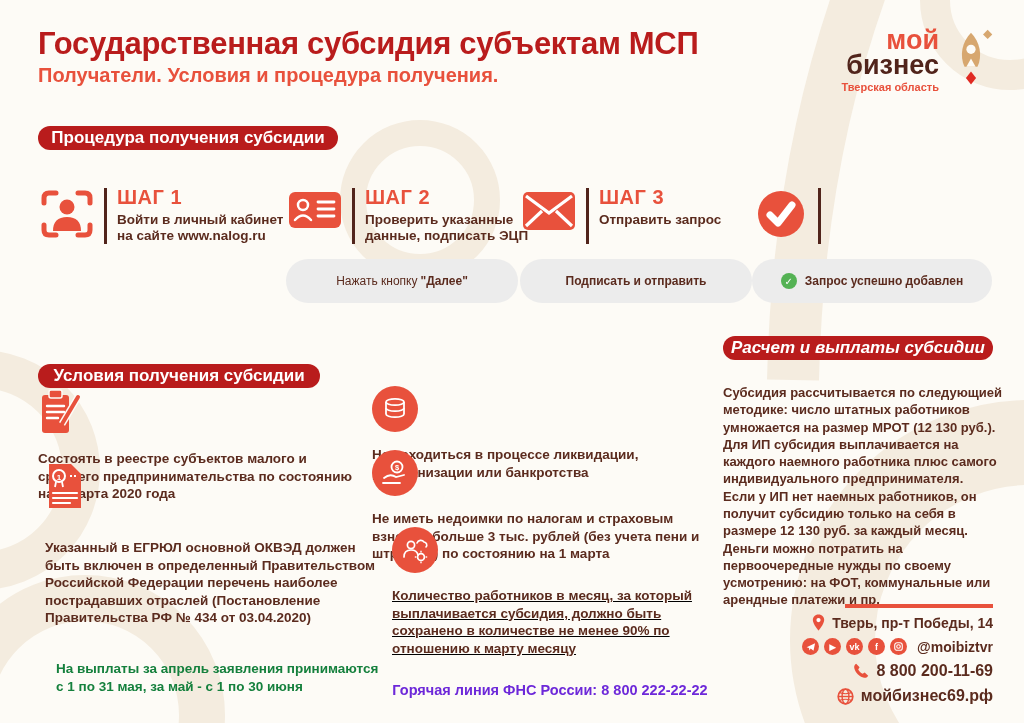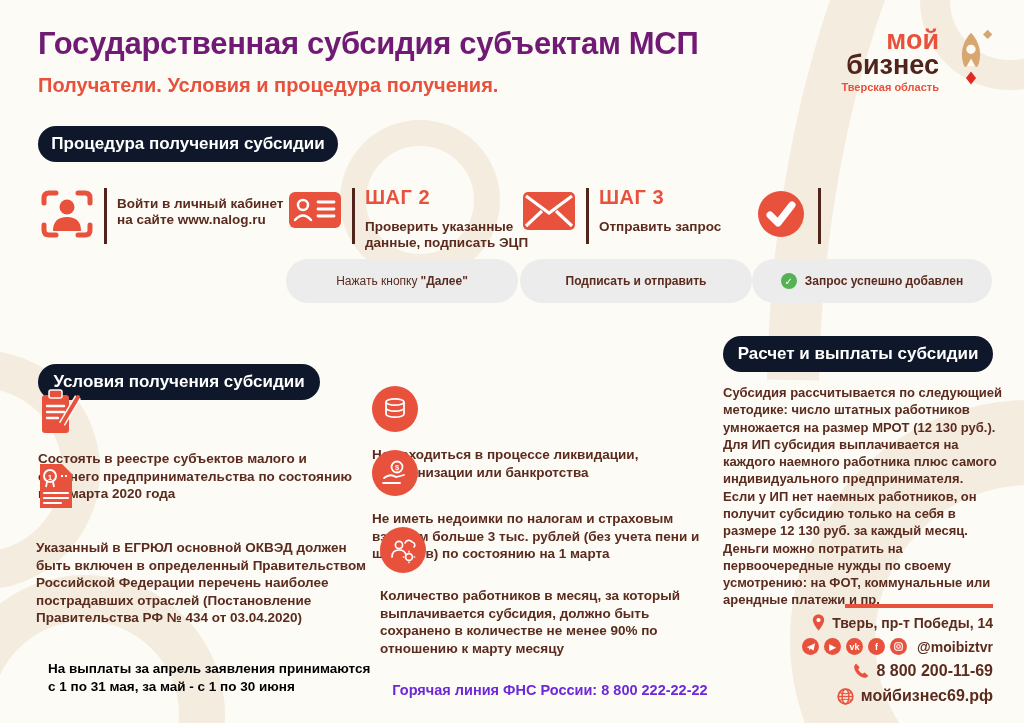--- a/index.html
+++ b/index.html
@@ -3,40 +3,40 @@
 <meta charset="utf-8">
 <style>
   * { margin:0; padding:0; box-sizing:border-box; }
   body { font-family:"Liberation Sans","DejaVu Sans",sans-serif; background:#e9e9e9; }
   .page { position:relative; width:1024px; height:723px; background:#fdfbf6; overflow:hidden; }
   .content { position:absolute; inset:0; z-index:2; }
   
   .decor { position:absolute; z-index:0; border-radius:50%; border:0 solid #f4ecdf; background:transparent; }
   .swoosh { position:absolute; z-index:0; }
 
-  .title { position:absolute; left:38px; top:26px; font-size:31px; font-weight:700; color:#701a75; letter-spacing:-0.3px; }
-  .subtitle { position:absolute; left:38px; top:74px; font-size:20px; font-weight:700; color:#e8513c; }
+  .title { position:absolute; left:38px; top:26px; font-size:31px; font-weight:700; color:#b91c1c; letter-spacing:-0.3px; }
+  .subtitle { position:absolute; left:38px; top:64px; font-size:20px; font-weight:700; color:#e8513c; }
 
   .logo { position:absolute; right:30px; top:28px; display:flex; gap:9px; align-items:flex-start; }
   .logo-text { text-align:right; line-height:0.92; }
   .logo-top { font-size:27px; font-weight:700; color:#e8513c; display:block; }
   .logo-bottom { font-size:27px; font-weight:700; color:#51241b; display:block; }
   .logo-region { font-size:11px; font-weight:700; color:#e8513c; display:block; margin-top:4px; }
 
-  .badge { position:absolute; height:36px; background:#0f172a; border-radius:20px; color:#fff;
+  .badge { position:absolute; height:24px; background:#b91c1c; border-radius:20px; color:#fff;
            font-size:17px; font-weight:700; display:flex; align-items:center; justify-content:center; }
   .badge-procedure { left:38px; top:126px; width:300px; }
   .badge-conditions { left:38px; top:336px; width:282px;margin-top:28px; }
-  .badge-calc { left:723px; top:336px; width:270px; }
+  .badge-calc { left:723px; top:336px; width:270px;font-style:italic; }
 
   .step { position:absolute; top:186px; display:flex; align-items:flex-start; }
   .step-icon { width:58px; display:flex; justify-content:center; padding-top:4px; }
   .step-div { width:3px; height:56px; background:#51241b; margin:2px 10px 0 8px; }
   .step-label { font-size:20px; font-weight:700; color:#e8513c; letter-spacing:0.5px; }
-  .step-desc { font-size:13.5px; font-weight:700; color:#5b2b1e; line-height:1.22; margin-top:10px; white-space:pre-line; }
+  .step-desc { font-size:13.5px; font-weight:700; color:#5b2b1e; line-height:1.22; margin-top:3px; white-space:pre-line; }
 
   .pill { position:absolute; background:#ececec; border-radius:22px; color:#5b2b1e; display:flex;
           flex-direction:column; align-items:center; justify-content:center; text-align:center; padding:5px 10px; }
   .pill .plain { font-weight:400; }
   .pill strong { font-weight:700; }
   .pill-1 { left:38px; top:256px; width:232px; height:52px; font-size:10.5px; line-height:1.25; }
   .pill-2, .pill-3, .pill-4 { top:259px; height:44px; font-size:12px; }
   .pill-2 { left:286px; width:232px; flex-direction:row; gap:3px; }
   .pill-3 { left:520px; width:232px; }
   .pill-4 { left:752px; width:240px; flex-direction:row; gap:8px; }
@@ -57,21 +57,21 @@
   .contact-row { position:absolute; right:31px; display:flex; align-items:center; justify-content:flex-end; gap:7px;
                  color:#5b2b1e; font-weight:700; }
   .row-address { top:614px; font-size:14px;align-items:flex-end; }
   .row-social { top:638px; font-size:14px; gap:5px; }
   .row-phone { top:662px; font-size:16px; }
   .row-site { top:687px; font-size:16px; }
   .social { width:17px; height:17px; border-radius:50%; background:#e8513c; color:#fff; display:flex;
             align-items:center; justify-content:center; font-size:9px; font-weight:700; flex:0 0 auto; }
   .social-handle { margin-left:5px; }
 
-  .note { position:absolute; left:48px; top:660px; font-size:13.5px; font-weight:700; color:#000000;
+  .note { position:absolute; left:56px; top:660px; font-size:13.5px; font-weight:700; color:#15803d;
           line-height:1.35; white-space:pre-line; }
   .hotline { position:absolute; left:370px; top:682px; width:360px; text-align:center; font-size:14.5px;
              font-weight:700; color:#6d28d9; }
 </style>
 </head>
 <body>
 
 <div class="page">
 
   <svg class="swoosh" width="1024" height="400">
@@ -113,20 +113,21 @@
               <path d="M37,3 H44 Q49,3 49,8 V13"></path>
             <path d="M49,35 V40 Q49,45 44,45 H37"></path>
               <path d="M15,45 H8 Q3,45 3,40 V35"></path>
           </g>
           <circle cx="26" cy="17" r="7.5" fill="#e8513c"></circle>
           <path d="M12,41 Q12,27 26,27 Q40,27 40,41 Z" fill="#e8513c"></path>
         </svg>
       </div>
       <div class="step-div"></div>
       <div>
+        <div class="step-label">ШАГ 1</div>
         <div class="step-desc">Войти в личный кабинет
 на сайте www.nalog.ru</div>
       </div>
     </div>
 
     <div class="step" style="left:286px;">
       <div class="step-icon">
         <svg width="54" height="40" viewBox="0 0 54 40">
           <rect x="1" y="2" width="52" height="36" rx="6" fill="#e8513c"></rect>
           <circle cx="15" cy="15" r="5" fill="none" stroke="#fff" stroke-width="2.5"></circle>
@@ -195,21 +196,21 @@
             <line x1="9" y1="24" x2="26" y2="24"></line>
             <line x1="9" y1="30" x2="20" y2="30"></line>
         </g>
         <line x1="40" y1="9" x2="24" y2="36" stroke="#fdfbf6" stroke-width="7"></line>
         <line x1="40" y1="9" x2="24" y2="36" stroke="#e8513c" stroke-width="4" stroke-linecap="round"></line>
         <path d="M22,38 L24,36 L26,39 Z" fill="#e8513c"></path>
       </svg>
       <div class="cond-text">Состоять в реестре субъектов малого и среднего предпринимательства по состоянию на 1 марта 2020 года</div>
     </div>
 
-    <div class="cond" style="left:36px; top:462px; width:332px;gap:29px;">
+    <div class="cond" style="left:45px; top:462px; width:332px;gap:29px;">
       <svg width="40" height="48" viewBox="0 0 40 48">
         <path d="M4,2 H26 L36,12 V46 H4 Z" fill="#e8513c"></path>
         <circle cx="14" cy="14" r="6" fill="none" stroke="#fff" stroke-width="2"></circle>
         <text x="14" y="17.5" font-size="8" font-weight="bold" fill="#fff" text-anchor="middle" font-family="Liberation Sans, sans-serif">1</text>
         <path d="M11,20 L10,25 M17,20 L18,25" stroke="#fff" stroke-width="1.8"></path>
         <g stroke="#fff" stroke-width="2.2" stroke-linecap="round">
           <line x1="8" y1="31" x2="32" y2="31"></line>
             <line x1="8" y1="36" x2="32" y2="36"></line>
             <line x1="8" y1="41" x2="25" y2="41"></line>
         </g>
@@ -236,21 +237,21 @@
         <svg width="30" height="30" viewBox="0 0 30 30">
           <circle cx="17" cy="9" r="5.5" fill="none" stroke="#fff" stroke-width="1.8"></circle>
           <text x="17" y="12" font-size="7.5" font-weight="bold" fill="#fff" text-anchor="middle" font-family="Liberation Sans, sans-serif">$</text>
           <path d="M4,20 Q10,15 16,19 L24,17" fill="none" stroke="#fff" stroke-width="1.8" stroke-linecap="round"></path>
           <path d="M3,25 H20" stroke="#fff" stroke-width="1.8" stroke-linecap="round"></path>
         </svg>
       </div>
       <div class="cond-text">Не иметь недоимки по налогам и страховым взносам больше 3 тыс. рублей (без учета пени и штрафов) по состоянию на 1 марта</div>
     </div>
 
-    <div class="cond" style="left:380px; top:527px; width:340px;">
+    <div class="cond" style="left:392px; top:527px; width:340px;text-decoration:underline;">
       <div class="circle-icon">
         <svg width="30" height="30" viewBox="0 0 30 30">
           <circle cx="11" cy="10" r="3.6" fill="none" stroke="#fff" stroke-width="1.7"></circle>
           <path d="M4,22 Q4,15 11,15 Q17,15 18,20" fill="none" stroke="#fff" stroke-width="1.7" stroke-linecap="round"></path>
           <circle cx="21" cy="22" r="3.4" fill="none" stroke="#fff" stroke-width="1.7"></circle>
           <g stroke="#fff" stroke-width="1.4">
             <line x1="21" y1="17.4" x2="21" y2="15.8"></line>
               <line x1="21" y1="26.6" x2="21" y2="28.2"></line>
             <line x1="16.4" y1="22" x2="14.8" y2="22"></line>
               <line x1="25.6" y1="22" x2="27.2" y2="22"></line>

